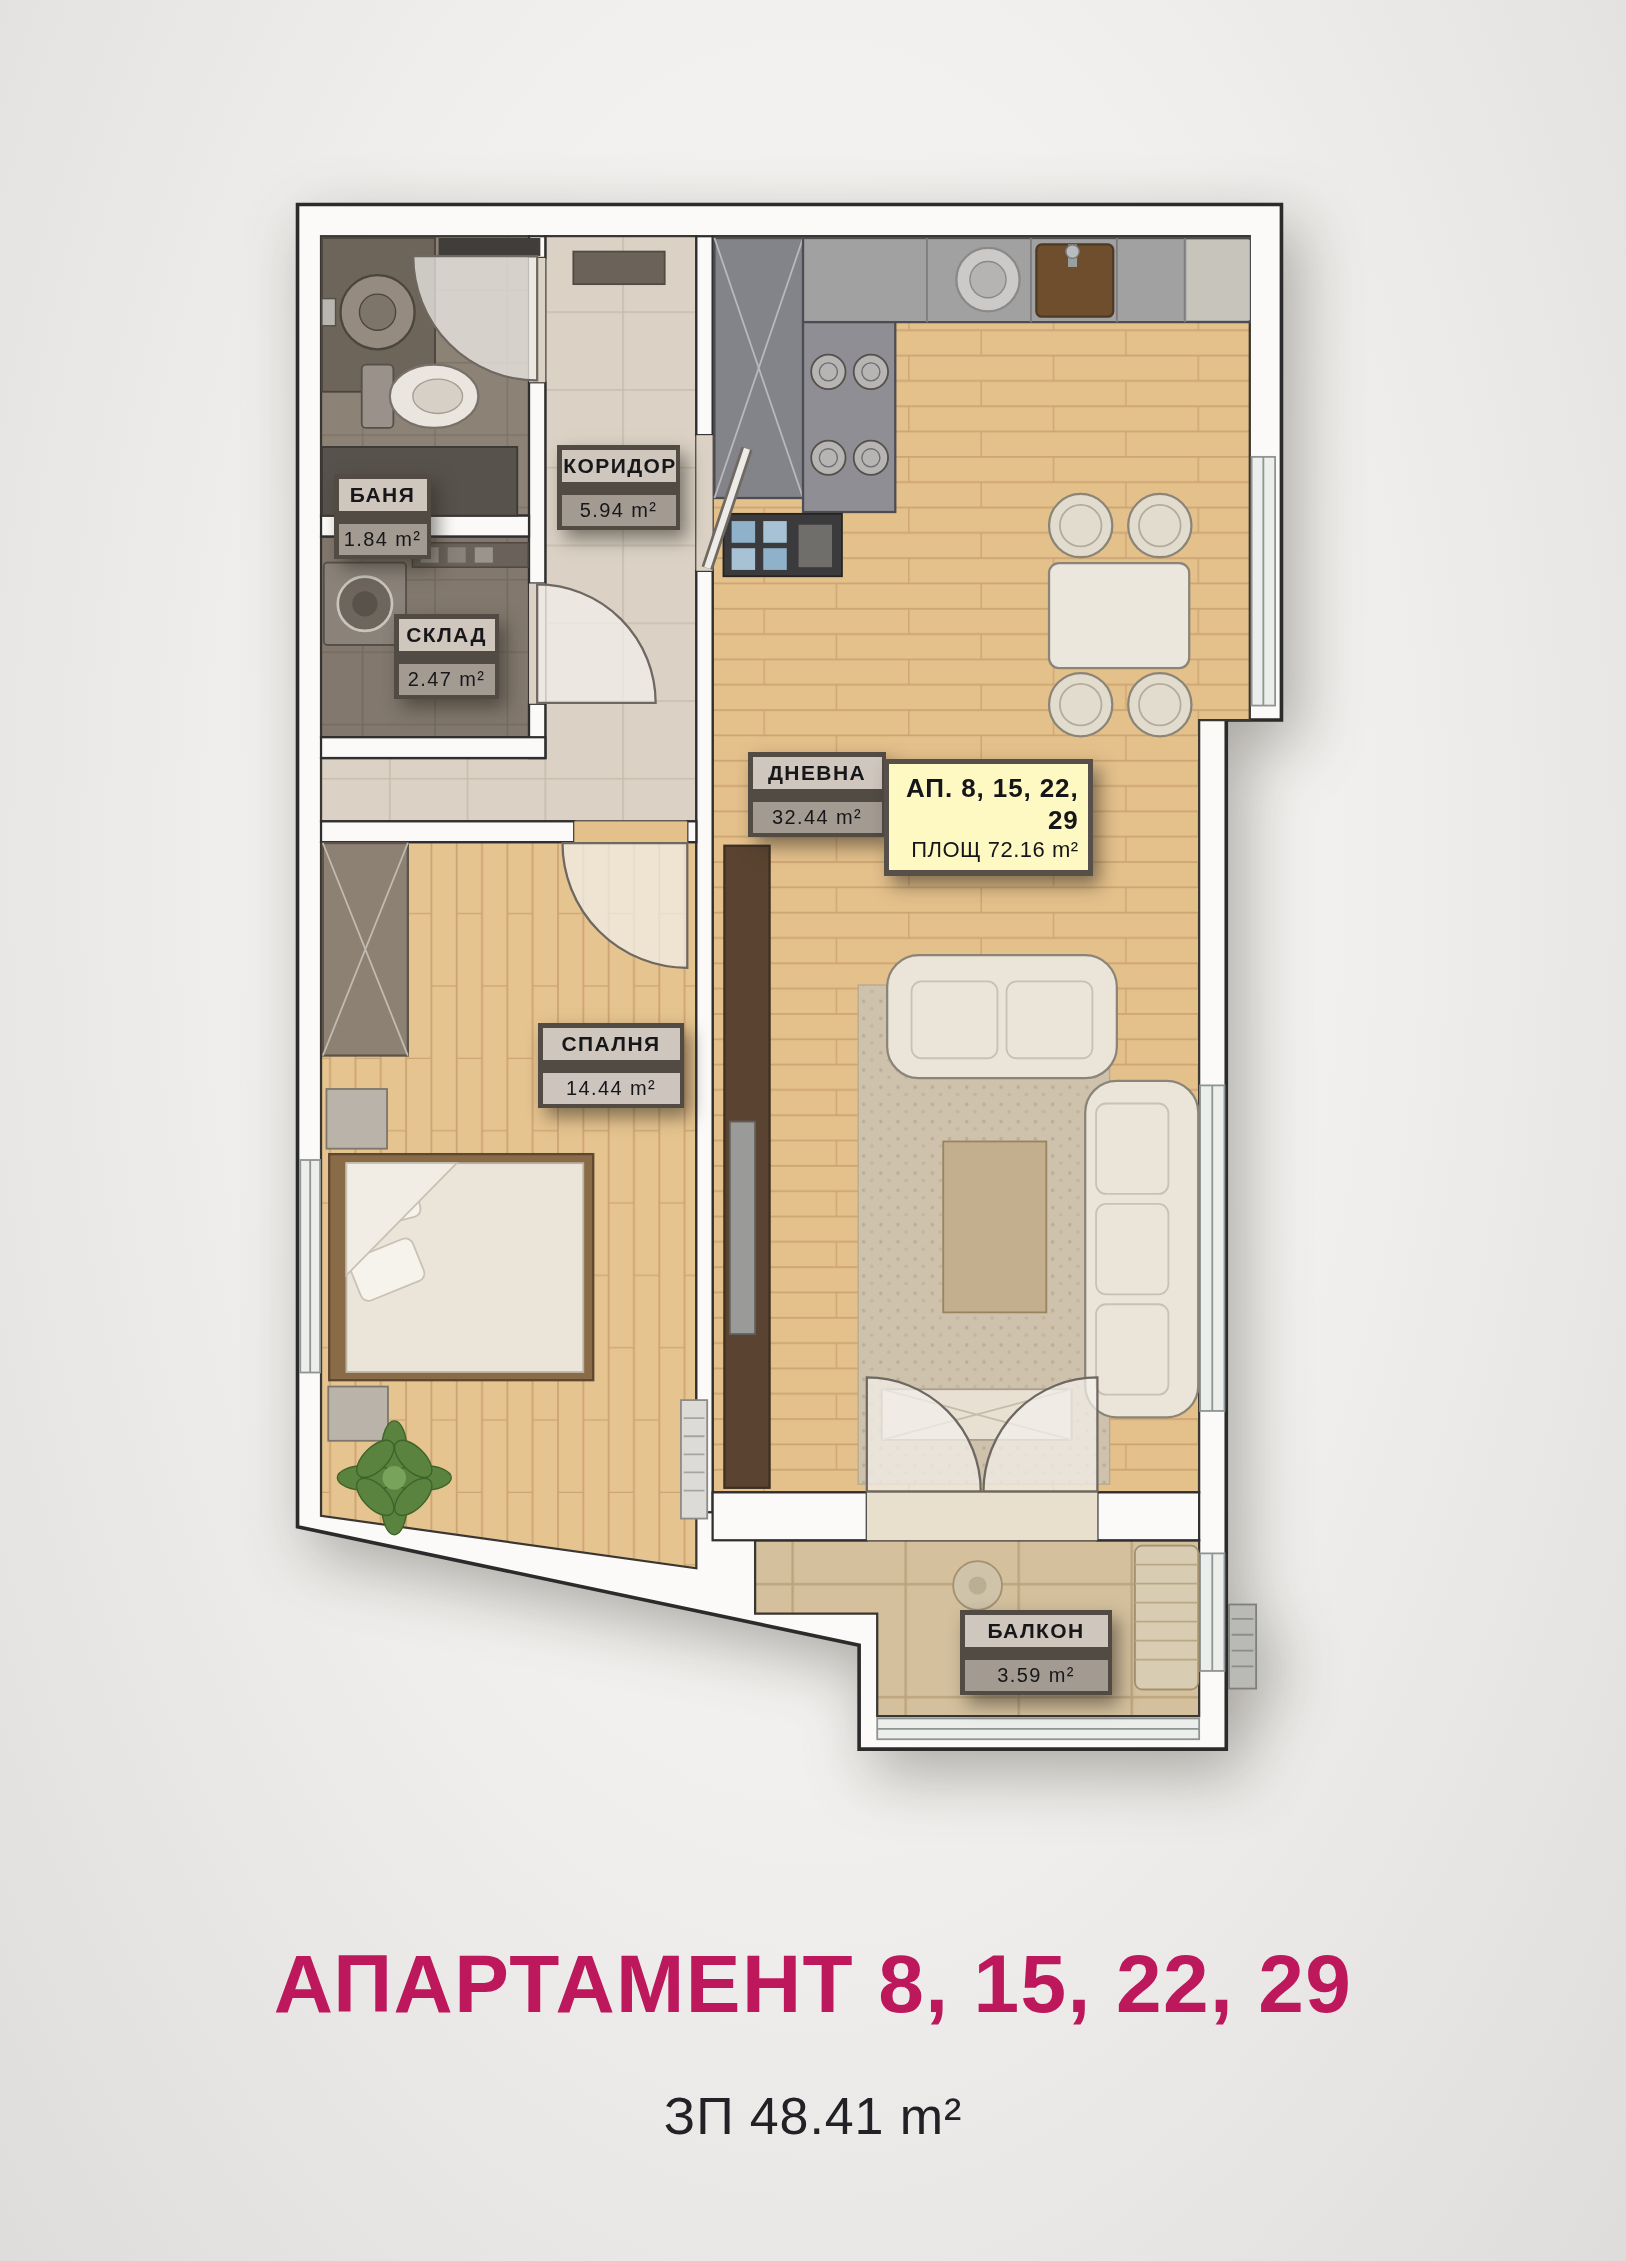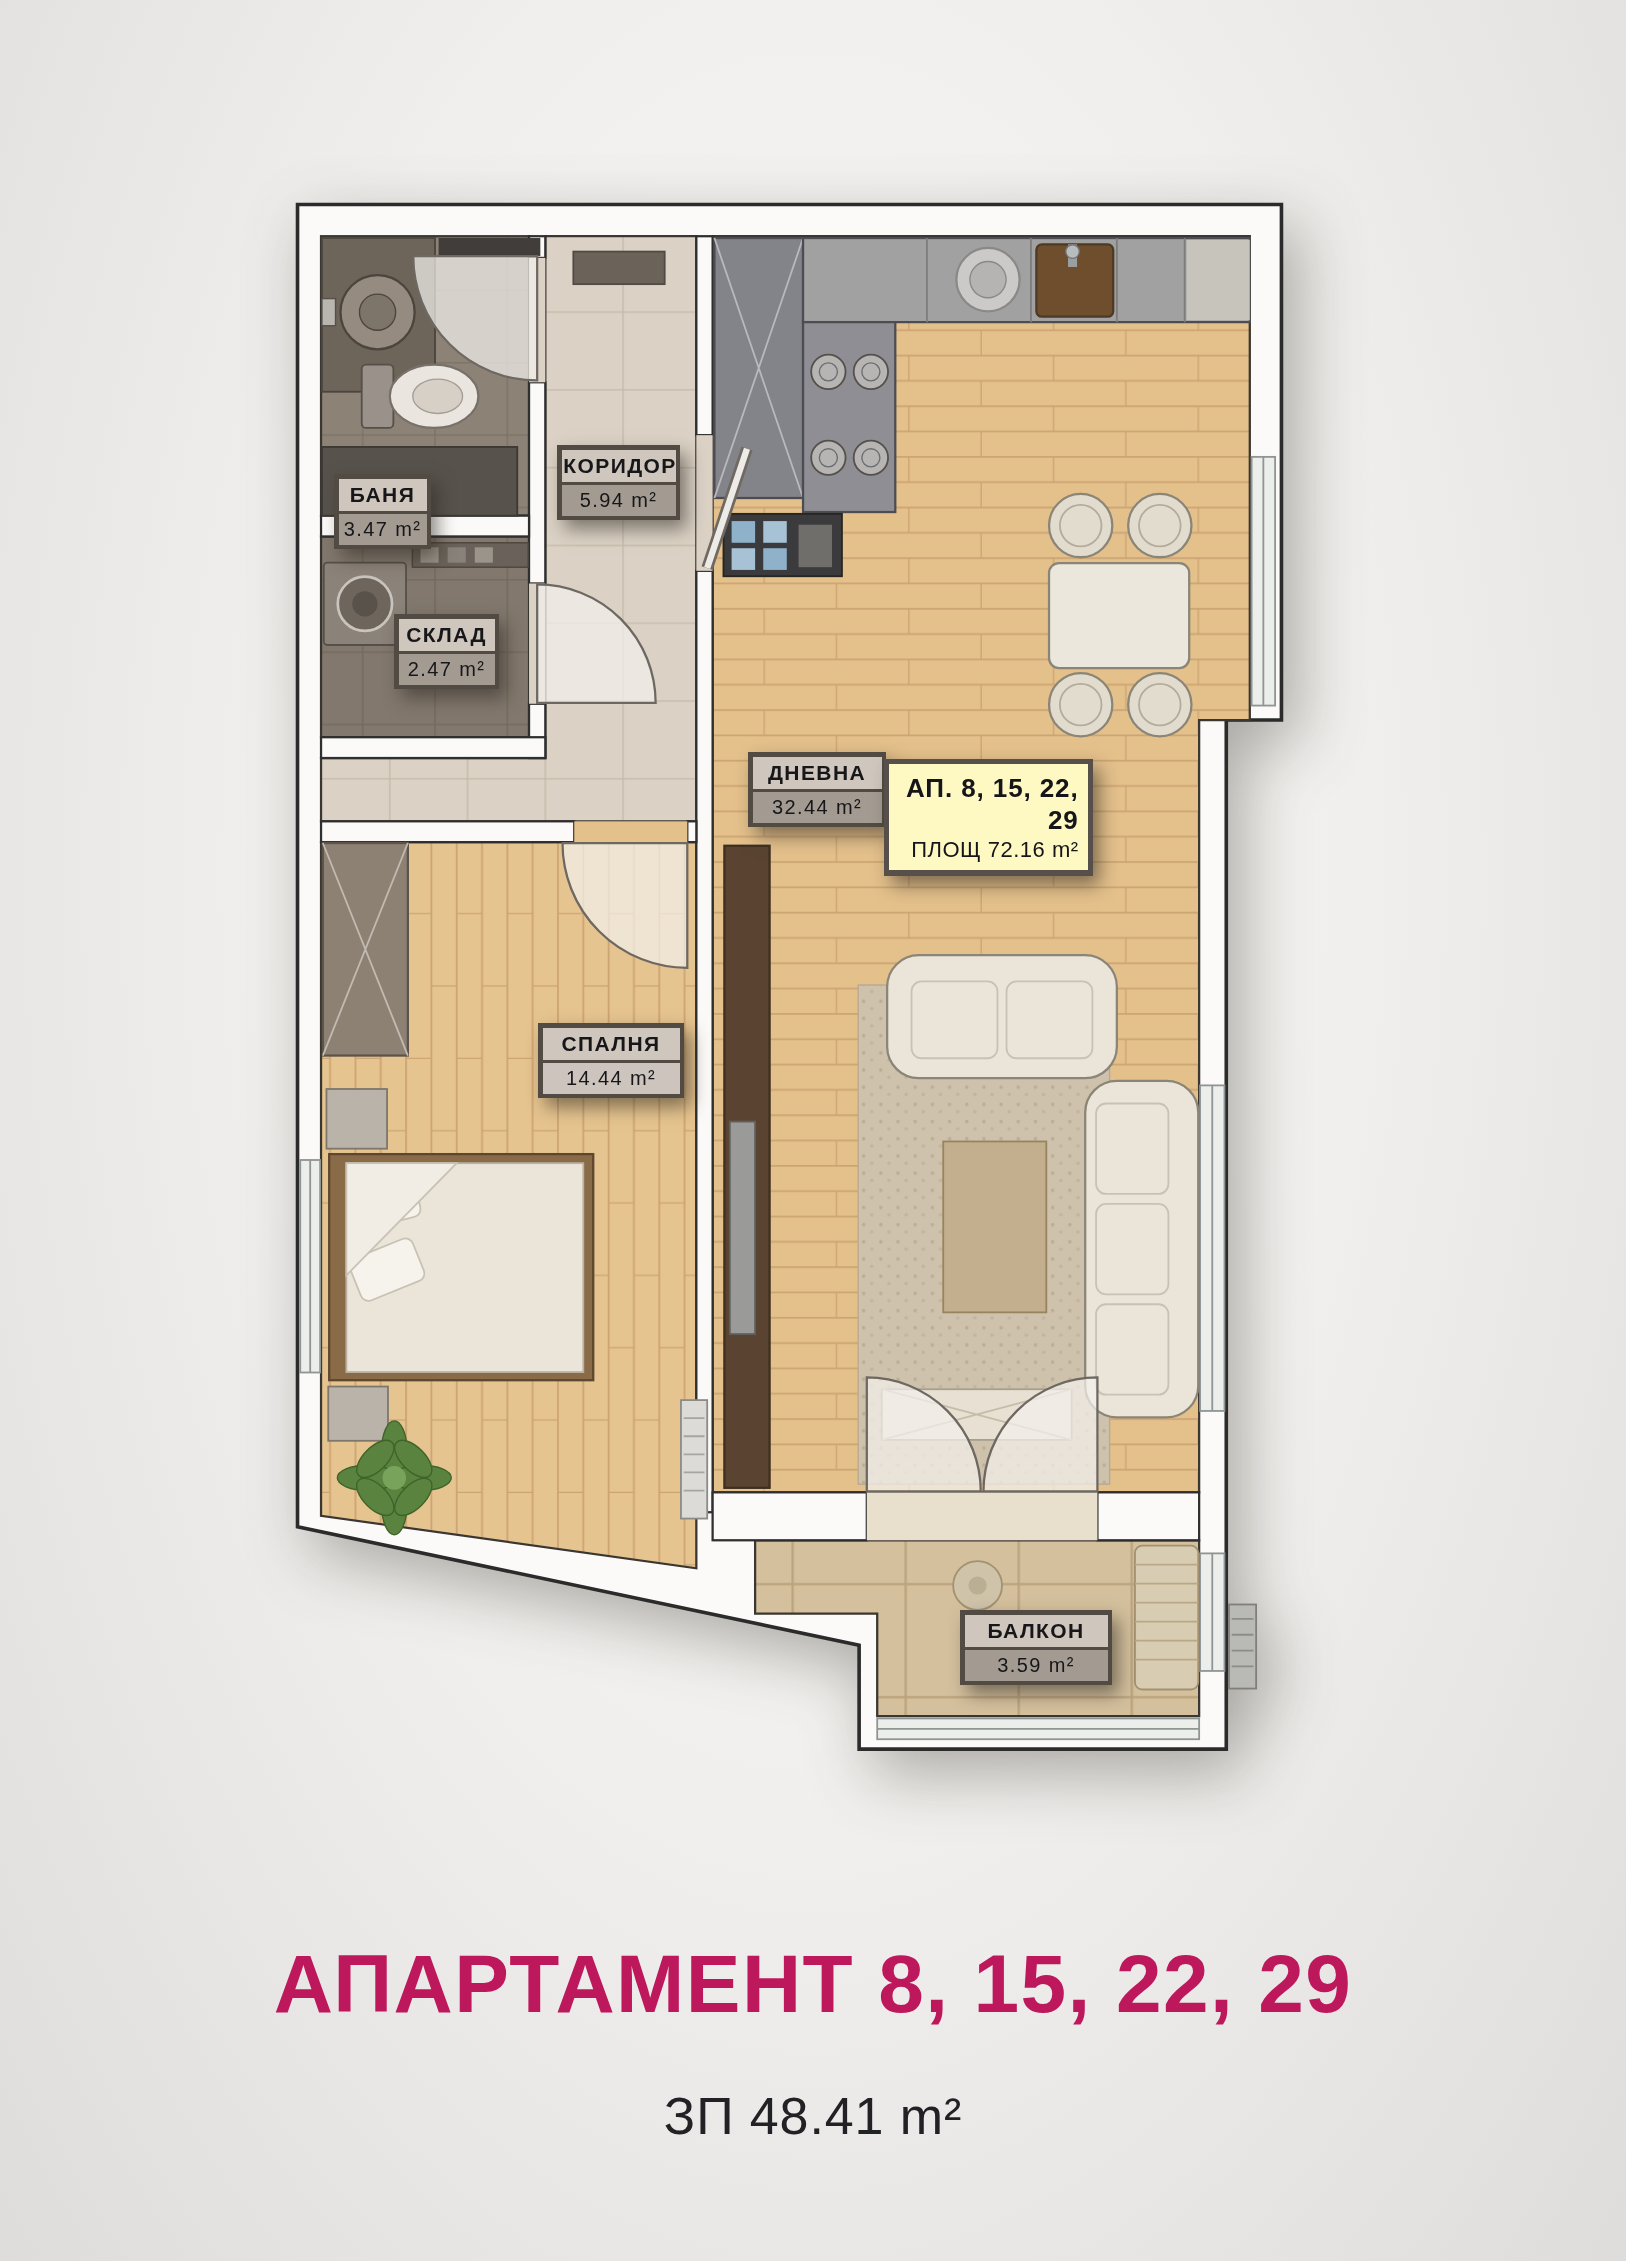--- a/index.html
+++ b/index.html
@@ -5,21 +5,21 @@
   html,body{margin:0;padding:0;}
   body{width:1626px;height:2301px;overflow:hidden;
        font-family:"Liberation Sans",sans-serif;
        background:radial-gradient(ellipse at 50% 38%, #f8f7f6 0%, #f0efed 48%, #dddcda 100%);}
   #canvas{position:relative;width:1626px;height:2301px;}
   svg.plan{position:absolute;left:0;top:0;
        filter:drop-shadow(15.4px 22px 32px rgba(60,54,46,.38));}
 
   
   .room-tag{position:absolute;background:#514b44;padding:4.5px;box-sizing:border-box;
-       display:flex;flex-direction:column;gap:3px;
+       display:flex;flex-direction:column;gap:13px;
        box-shadow:7.2px 9px 17px rgba(45,40,33,.55);}
   .room-tag .row{display:block;text-align:center;color:#17171a;letter-spacing:1.4px;
        padding:4.1px 1.8px;font-family:"Liberation Sans",sans-serif;}
   .room-tag .name{background:#cfc6be;font-size:21px;font-weight:600;}
   .room-tag .area{background:#a39b92;font-size:20px;font-weight:400;}
   .room-tag.light .area{background:#ccc4bd;}
 
   
   .unit-tag{position:absolute;background:#57504a;padding:5.4px;box-sizing:border-box;
        box-shadow:7.2px 9px 17px rgba(45,40,33,.55);}
@@ -274,21 +274,21 @@
     <path d="M1188,566 L1188,841 A274,274 0 0 1 914,566 Z"></path>
     <path d="M1188,1554 L1188,1292 A262,262 0 0 1 1450,1554 Z"></path>
     <path d="M1520,1864 L1520,2140 A276,276 0 0 1 1244,1864 Z"></path>
     <path d="M1917,3298 L1917,3046 A252,252 0 0 1 2169,3298 Z"></path>
     <path d="M2427,3298 L2427,3046 A252,252 0 0 0 2175,3298 Z"></path>
   </g>
 </svg>
 
 <div class="room-tag" style="left:334px;top:474px;width:97px;">
   <span class="row name">БАНЯ</span>
-  <span class="row area">3.47 m²</span>
+  <span class="row area">1.84 m²</span>
 </div>
 
 <div class="room-tag" style="left:557px;top:445px;width:123px;">
   <span class="row name">КОРИДОР</span>
   <span class="row area">5.94 m²</span>
 </div>
 
 <div class="room-tag" style="left:394px;top:614px;width:105px;">
   <span class="row name">СКЛАД</span>
   <span class="row area">2.47 m²</span>

